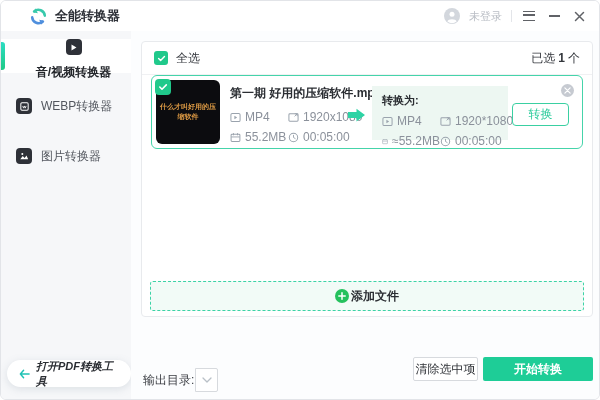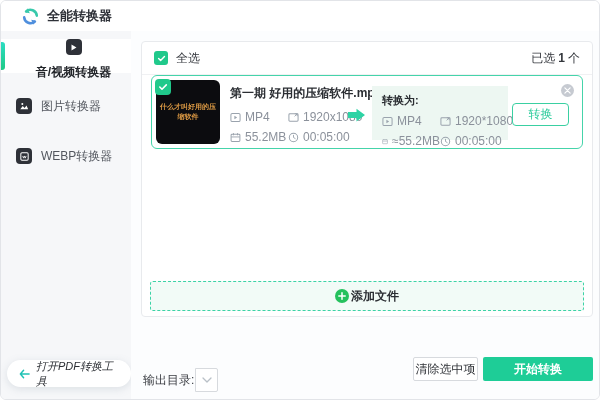--- a/index.html
+++ b/index.html
@@ -1,37 +1,37 @@
 <!DOCTYPE html>
 <html><head>
 <meta charset="utf-8">
 <style>
   html,body{margin:0;padding:0;background:#fff;}
   .window{position:relative;width:600px;height:400px;background:#fff;border:1px solid #e2e4e8;border-radius:6px;overflow:hidden;box-sizing:border-box;font-family:"Liberation Sans","DejaVu Sans",sans-serif;-webkit-font-smoothing:antialiased;}
 
   
-  .titlebar{position:absolute;top:0;left:0;right:0;height:30px;background:#fff;display:flex;align-items:center;padding:0 12px 0 20px;box-sizing:border-box;z-index:5;}
+  .titlebar{position:absolute;top:0;left:0;right:0;height:30px;background:#fff;display:flex;align-items:center;padding:0 12px 0 28px;box-sizing:border-box;z-index:5;}
   .app-title{font-size:13px;font-weight:bold;color:#2e3138;margin-left:7px;}
   .tb-right{margin-left:auto;display:flex;align-items:center;gap:9px;}
   .login{font-size:11px;color:#babec5;}
   .tb-div{width:1px;height:12px;background:#e3e5e9;}
   .icon-btn{display:flex;align-items:center;justify-content:center;width:16px;height:16px;cursor:default;}
   .burger{width:12px;height:8px;border-top:1.6px solid #606267;border-bottom:1.6px solid #606267;position:relative;}
   .burger:after{content:"";position:absolute;left:0;right:0;top:2.2px;height:1.6px;background:#606267;}
   .minline{width:11px;height:1.6px;background:#606267;}
 
   
   .sidebar{position:absolute;left:0;top:30px;width:130px;bottom:0;background:#f6f7f9;}
   .nav-item{position:relative;height:34px;display:flex;align-items:center;gap:9px;padding-left:15px;font-size:12px;color:#53575f;cursor:default;}
   .nav-item.first{margin-top:8px;flex-direction:column;}
   .nav-item.gap{margin-top:16px;}
   .nav-item.active{background:#fff;color:#23262b;font-weight:bold;}
   .accent{position:absolute;left:0;top:3px;bottom:3px;width:4px;border-radius:0 3px 3px 0;background:linear-gradient(#2bdcc2,#1fc986);}
   .nav-ico{width:16px;height:16px;border-radius:4px;background:#2e3138;display:flex;align-items:center;justify-content:center;flex:none;}
-  .pdf-tool{position:absolute;left:6px;bottom:12px;height:27px;padding:0 12px;background:#fff;border-radius:15px;display:flex;align-items:center;gap:6px;font-size:11px;font-weight:normal;font-style:italic;color:#2b2e33;box-shadow:0 2px 8px rgba(100,120,140,.18);cursor:default;}
+  .pdf-tool{position:absolute;left:6px;bottom:12px;height:27px;padding:0 12px;background:#fff;border-radius:15px;display:flex;align-items:center;gap:6px;font-size:11px;font-weight:bold;font-style:italic;color:#2b2e33;box-shadow:0 2px 8px rgba(100,120,140,.18);cursor:default;}
 
   
   .main{position:absolute;left:130px;top:30px;right:0;bottom:0;background:#fcfdfe;}
   .list-card{position:absolute;left:10px;top:10px;width:452px;height:276px;background:#fff;border:1px solid #e8eaed;border-radius:4px;box-sizing:border-box;}
   .list-header{height:32px;display:flex;align-items:center;gap:8px;padding:0 12px;border-bottom:1px solid #f0f1f3;font-size:12px;color:#33363c;}
   .sel-count{margin-left:auto;color:#33363c;}
   .sel-num{font-weight:bold;margin:0 3px;}
   .checkbox{width:14px;height:14px;border-radius:3px;background:#20c98b;display:flex;align-items:center;justify-content:center;flex:none;}
 
   
@@ -70,49 +70,71 @@
   <div class="titlebar">
     <span style="display:flex;">
       <svg width="19" height="19" viewBox="0 0 24 24">
         <path d="M20 11A8.2 8.2 0 0 0 6.4 5.6" stroke="#38c9ab" stroke-width="3.2" fill="none" stroke-linecap="round"></path>
         <path d="M4 13a8.2 8.2 0 0 0 13.6 5.4" stroke="#4f8fdd" stroke-width="3.2" fill="none" stroke-linecap="round"></path>
         <path d="M7.8 1.6L6 6.8l5.2 1z" fill="#38c9ab"></path>
         <path d="M16.2 22.4l1.8-5.2-5.2-1z" fill="#4f8fdd"></path>
       </svg>
     </span>
     <span class="app-title">全能转换器</span>
+    <span class="tb-right">
+      <span class="icon-btn">
+        <svg width="16" height="16" viewBox="0 0 16 16">
+          <circle cx="8" cy="8" r="8" fill="#d3d7dd"></circle>
+          <circle cx="8" cy="6.2" r="2.5" fill="#fff"></circle>
+          <path d="M3.4 13.6c.6-3 8.6-3 9.2 0a8 8 0 0 1-9.2 0z" fill="#fff"></path>
+        </svg>
+      </span>
+      <span class="login">未登录</span>
+      <span class="tb-div"></span>
+      <span class="icon-btn">
+          <span class="burger"></span>
+        </span>
+      <span class="icon-btn">
+          <span class="minline"></span>
+        </span>
+      <span class="icon-btn">
+        <svg width="11" height="11" viewBox="0 0 11 11">
+            <path d="M1.5 1.5l8 8M9.5 1.5l-8 8" stroke="#606267" stroke-width="1.5" stroke-linecap="round"></path>
+          </svg>
+      </span>
+    </span>
   </div>
 
   <div class="sidebar">
     <div class="nav-item first active">
       <span class="accent"></span>
       <span class="nav-ico">
         <svg width="9" height="9" viewBox="0 0 10 10">
             <path d="M2.8 1.6l5.5 3.4-5.5 3.4z" fill="#fff"></path>
           </svg>
       </span>
       <span>音/视频转换器</span>
     </div>
     <div class="nav-item gap">
       <span class="nav-ico">
+        <svg width="11" height="11" viewBox="0 0 12 12">
+          <rect x="2" y="2" width="8" height="8" rx="1.2" fill="none" stroke="#fff" stroke-width="1.1"></rect>
+          <path d="M4 5.4l1 2.4.9-2.4.9 2.4 1-2.4" stroke="#fff" stroke-width=".9" fill="none"></path>
+        </svg>
+      </span>
+      <span>WEBP转换器</span>
+    </div>
+    <div class="nav-item gap">
+      <span class="nav-ico">
         <svg width="10" height="10" viewBox="0 0 12 12">
           <circle cx="4" cy="3.6" r="1.2" fill="#fff"></circle>
           <path d="M1.5 10l3-4 2.2 2.4L9 5.5l2 4.5z" fill="#fff"></path>
         </svg>
       </span>
       <span>图片转换器</span>
-    </div>
-    <div class="nav-item gap">
-      <span class="nav-ico">
-        <svg width="11" height="11" viewBox="0 0 12 12">
-          <rect x="2" y="2" width="8" height="8" rx="1.2" fill="none" stroke="#fff" stroke-width="1.1"></rect>
-          <path d="M4 5.4l1 2.4.9-2.4.9 2.4 1-2.4" stroke="#fff" stroke-width=".9" fill="none"></path>
-        </svg>
-      </span>
-      <span>WEBP转换器</span>
     </div>
     <div class="pdf-tool">
       <span style="display:flex;">
         <svg width="11" height="10" viewBox="0 0 12 10">
             <path d="M5 1L1.5 5 5 9M1.5 5H11" stroke="#1fc2b4" stroke-width="1.6" fill="none" stroke-linecap="round" stroke-linejoin="round"></path>
           </svg>
       </span>
       <span>打开PDF转换工具</span>
     </div>
   </div>

